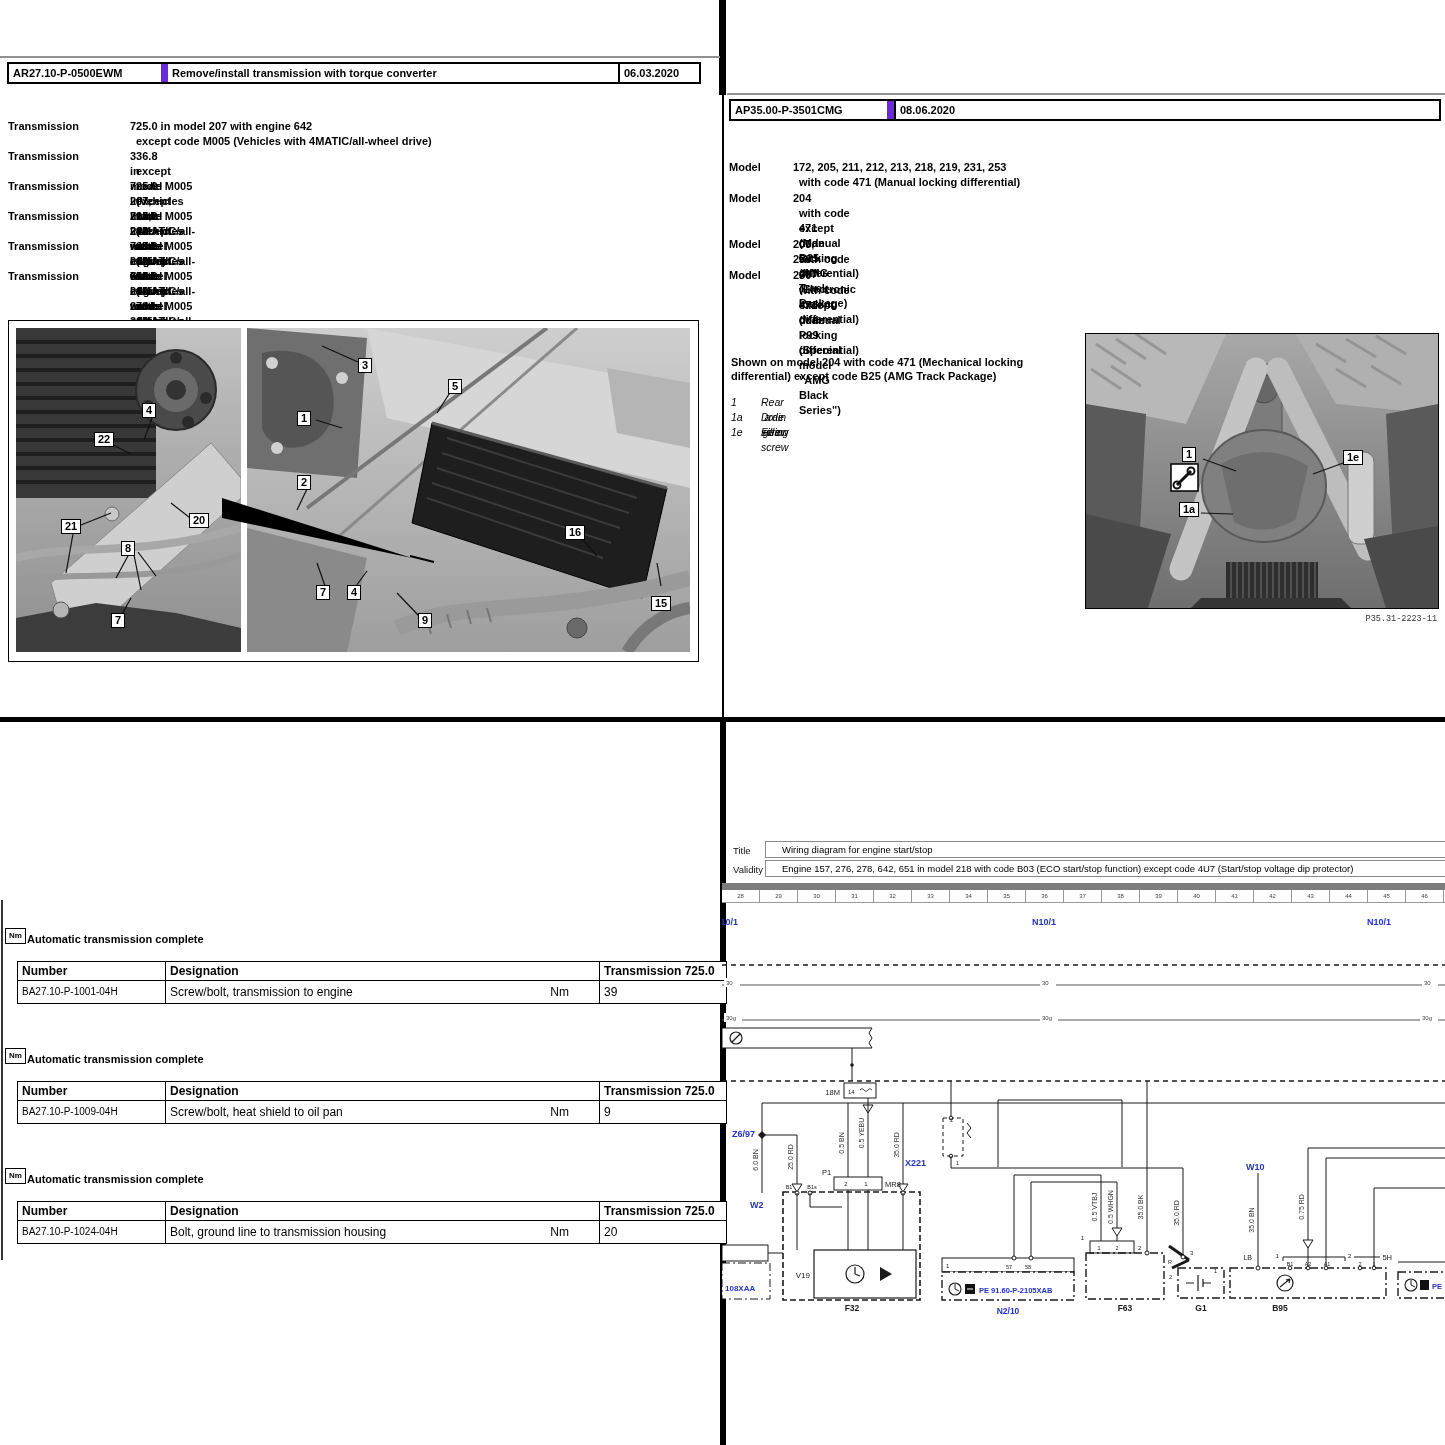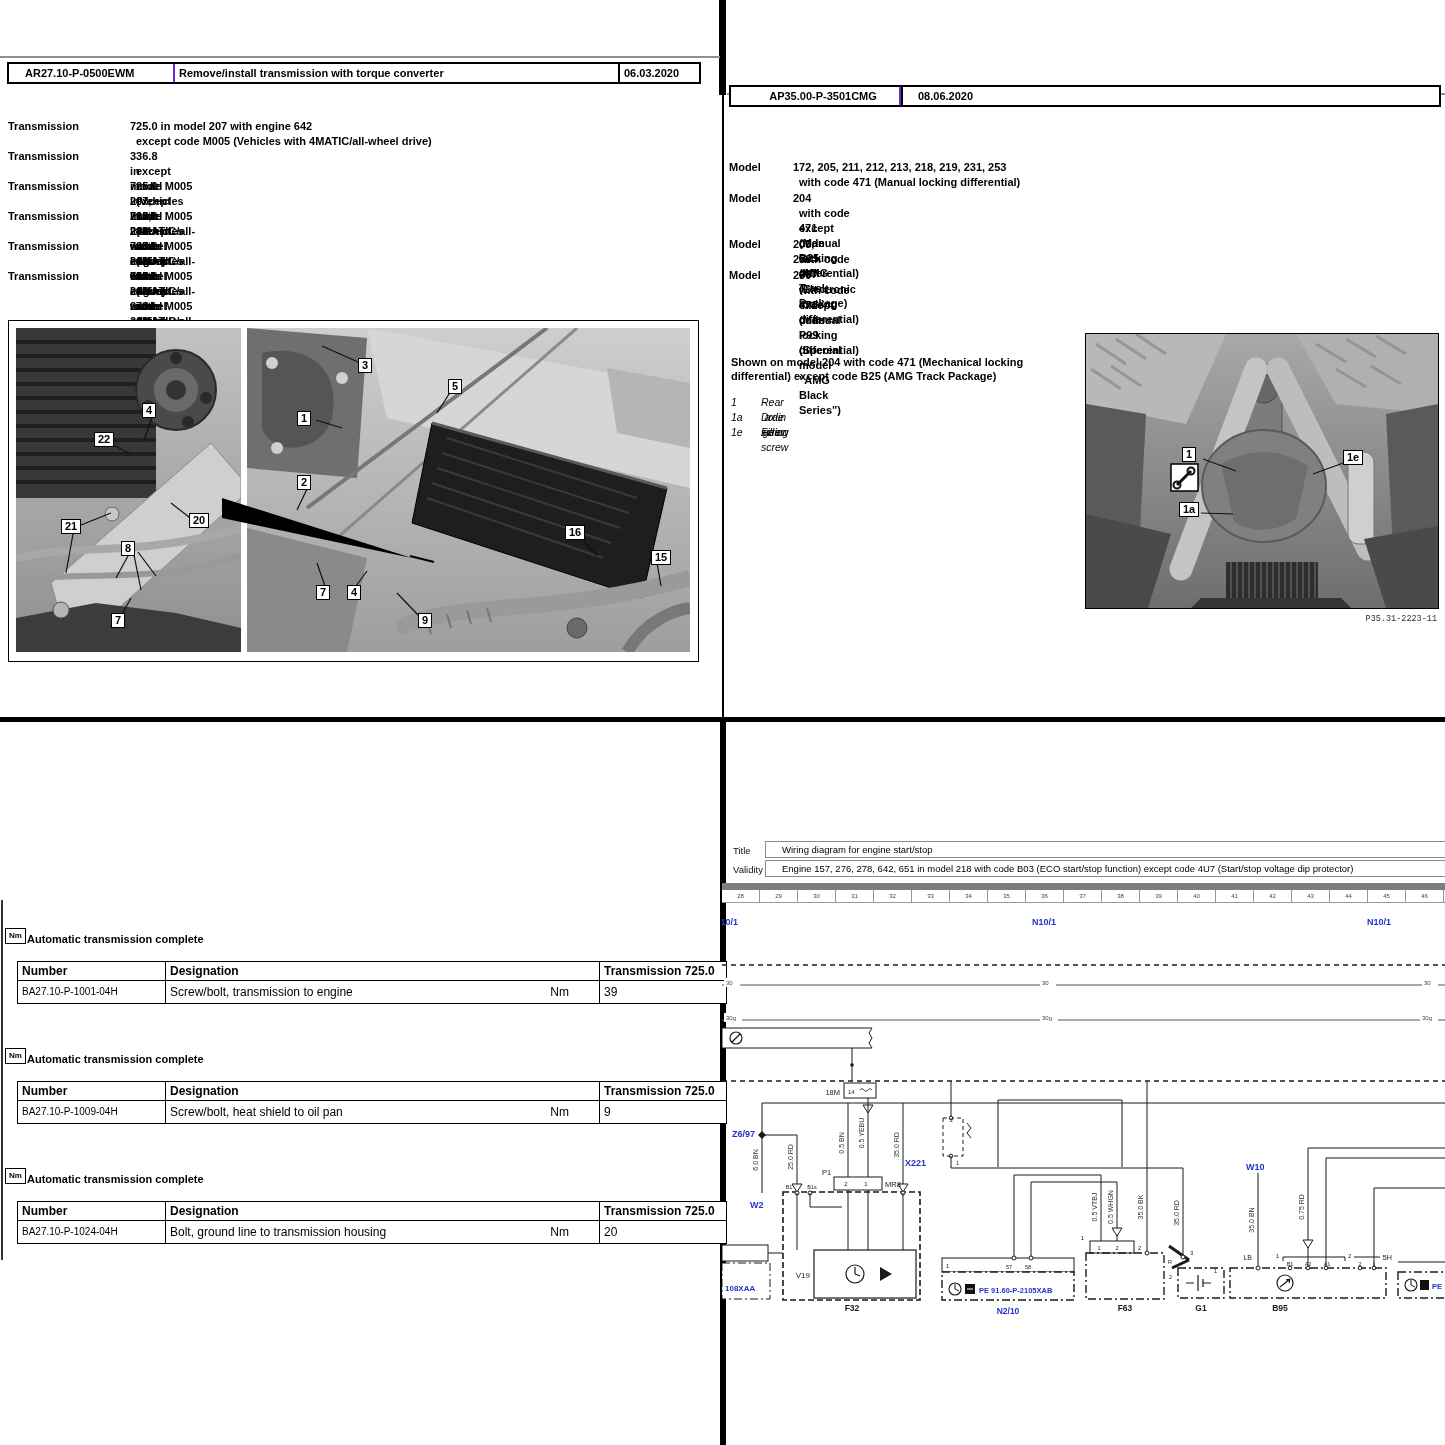--- a/index.html
+++ b/index.html
@@ -1,21 +1,21 @@
 <!DOCTYPE html>
 <html><head>
 <meta charset="utf-8">
 <style>
   html,body{margin:0;padding:0;background:#fff;}
   #stage{position:relative;width:1445px;height:1445px;background:#fff;overflow:hidden;
          font-family:"Liberation Sans",sans-serif;color:#000;}
   .abs{position:absolute;}
   .b{font-weight:bold;}
   .hdr{display:flex;border:2px solid #000;background:#fff;font-size:11px;font-weight:bold;height:18px;line-height:18px;}
-  .hdr .c1{border-right:2px solid #6d28d9;padding-left:16px;}
+  .hdr .c1{border-right:7px solid #6d28d9;padding-left:4px;}
   .hdr .c2{flex:1;padding-left:4px;}
   .hdr .c3{border-left:2px solid #000;padding-left:4px;}
   .listrow{font-size:11px;font-weight:bold;line-height:15px;}
   .co{position:absolute;background:#fff;border:1.5px solid #000;font-size:11px;font-weight:bold;
       padding:0 3px;line-height:13px;z-index:6;}
   .tq-table{position:absolute;left:5px;width:708px;border:1.5px solid #000;background:#fff;margin-left:12px;}
   .tq-row{display:flex;}
   .tq-h{font-weight:bold;font-size:12px;height:18px;line-height:18px;border-bottom:1.5px solid #000;}
   .tq-d{height:22px;line-height:22px;font-size:12px;}
   .tq-c1{width:148px;border-right:1.5px solid #000;padding-left:4px;box-sizing:border-box;}
@@ -175,29 +175,29 @@
     <div class="co" style="left:61px;top:519px;">21</div>
     <div class="co" style="left:189px;top:513px;">20</div>
     <div class="co" style="left:121px;top:541px;">8</div>
     <div class="co" style="left:111px;top:613px;">7</div>
 
     <div class="co" style="left:358px;top:358px;">3</div>
     <div class="co" style="left:448px;top:379px;">5</div>
     <div class="co" style="left:297px;top:411px;">1</div>
     <div class="co" style="left:297px;top:475px;">2</div>
     <div class="co" style="left:565px;top:525px;">16</div>
-    <div class="co" style="left:651px;top:550px;">15</div>
+    <div class="co" style="left:651px;top:596px;">15</div>
     <div class="co" style="left:316px;top:585px;">7</div>
     <div class="co" style="left:347px;top:585px;">4</div>
     <div class="co" style="left:418px;top:613px;">9</div>
   </div>
 
   <div>
     <div class="grayrule" style="left:727px;top:93px;width:718px;height:2px;"></div>
-    <div class="hdr abs" style="left:729px;top:85px;width:708px;text-align:center;">
+    <div class="hdr abs" style="left:729px;top:99px;width:708px;">
       <div class="c1" style="width:152px;">AP35.00-P-3501CMG</div>
       <div class="c3" style="width:77px;">08.06.2020</div>
     </div>
 
     <div class="abs" style="left:729px;top:160px;width:360px;">
       <div class="listrow">
         <span class="abs" style="left:0;">Model</span>
         <span class="abs" style="left:64px;">172, 205, 211, 212, 213, 218, 219, 231, 253</span>
         <span class="abs" style="left:70px;top:15px;">with code 471 (Manual locking differential)</span>
       </div>

